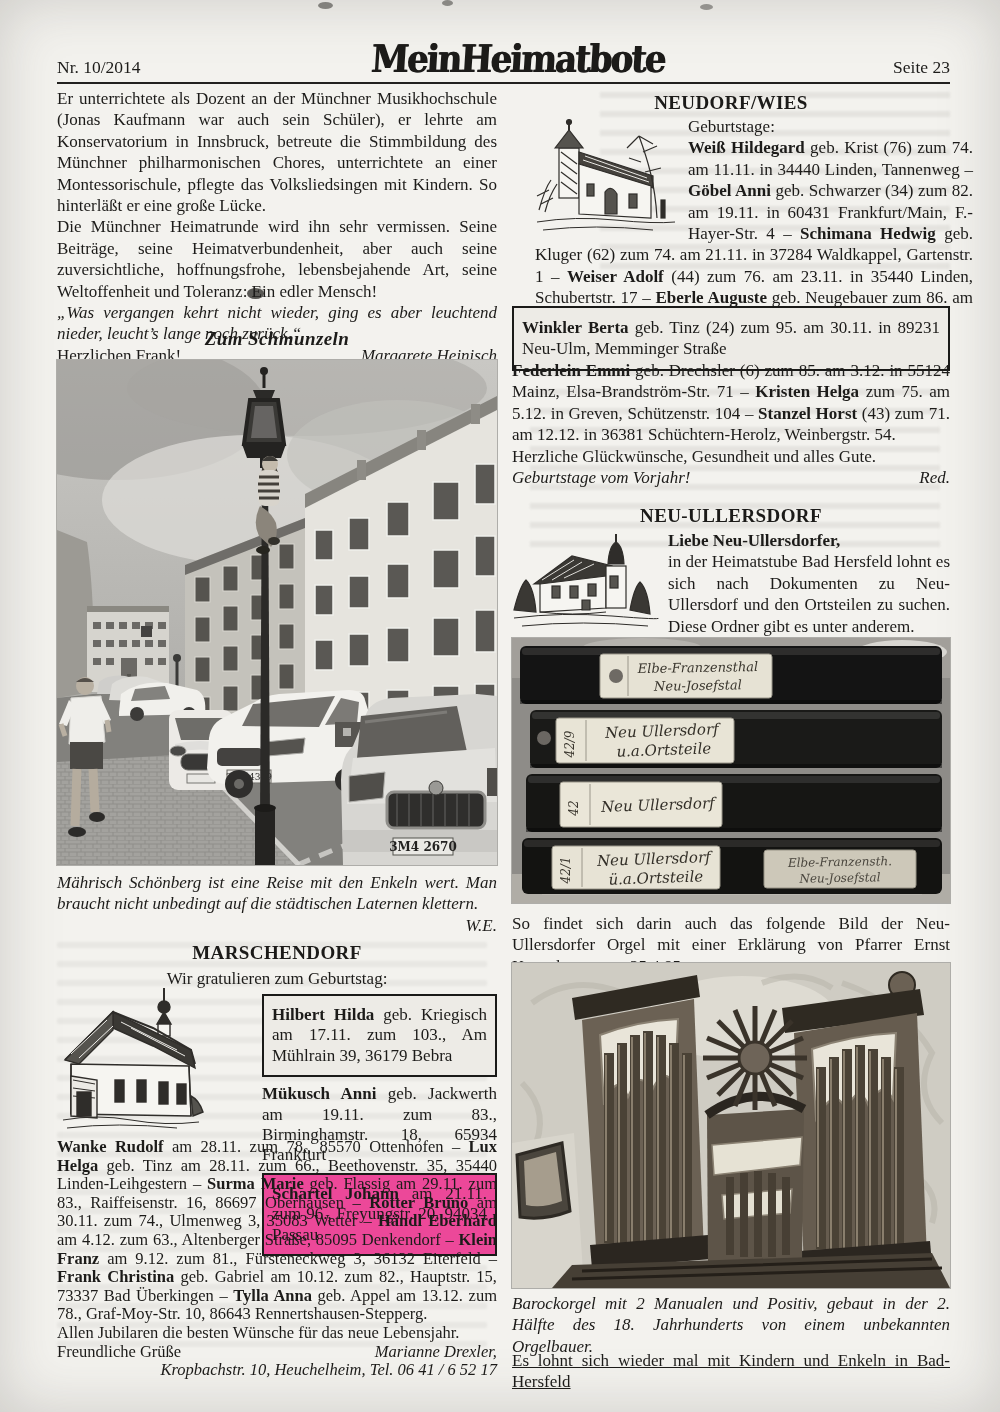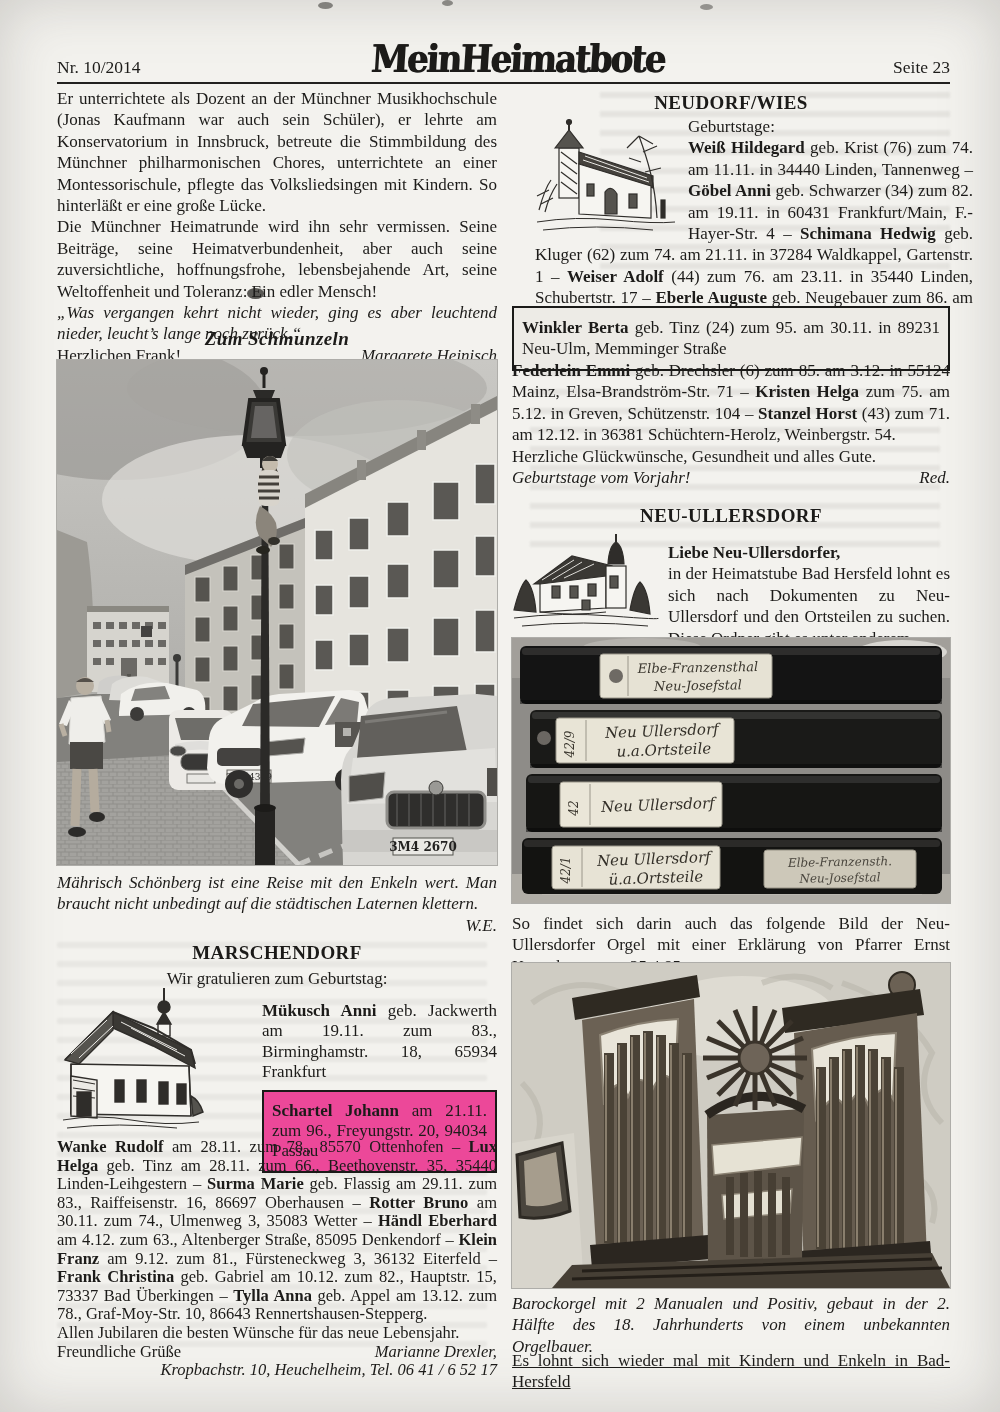--- a/index.html
+++ b/index.html
@@ -4,21 +4,21 @@
 <style>
   html,body{margin:0;padding:0;background:#e7e6e2;}
   .page{position:relative;width:1000px;height:1412px;background:#f3f2ee;overflow:hidden;
         font-family:"Liberation Serif","DejaVu Serif",serif;color:#1c1b19;
         box-shadow:inset 0 0 60px rgba(90,88,84,.25);}
   .abs{position:absolute;}
   .col{width:440px;}
   .body-text{font-size:17px;line-height:21.4px;text-align:justify;}
   .tight{font-size:16.5px;line-height:18.6px;}
   .italic{font-style:italic;}
-  .bold{font-weight:bold;margin-top:12px;}
+  .bold{font-weight:bold;}
   .center{text-align:center;}
   .right{text-align:right;}
   .flexrow{display:flex;justify-content:space-between;align-items:baseline;}
   .sec-heading{font-size:19px;font-weight:bold;text-align:center;letter-spacing:.4px;}
   .header-bar{position:absolute;left:57px;top:44px;width:893px;height:40px;
               border-bottom:2.5px solid #22211f;display:flex;justify-content:space-between;align-items:flex-end;
               padding-bottom:4px;box-sizing:border-box;}
   .header-side{font-size:17.5px;}
   .masthead{font-family:"DejaVu Serif",serif;font-weight:bold;font-size:34px;letter-spacing:-2px;
             transform:scaleY(1.12) skewX(-4deg);transform-origin:center bottom;line-height:1;
@@ -288,20 +288,21 @@
       <rect x="58" y="92" width="9" height="22" fill="#2f2d2a"></rect>
       <rect x="80" y="92" width="9" height="22" fill="#2f2d2a"></rect>
       <rect x="102" y="94" width="9" height="22" fill="#2f2d2a"></rect>
       <rect x="120" y="96" width="9" height="20" fill="#2f2d2a"></rect>
       <path d="M6,132 Q40,126 74,132 T142,134 M10,140 Q60,134 120,140" stroke-width="1"></path>
       <path d="M134,108 Q142,112 146,124 L136,128 Z" fill="#55534e"></path>
     </g>
   </svg>
 
   <div class="abs" style="left:262px;top:994px;width:235px;">
+    <div class="entry-box lite-box body-text" style="line-height:20.4px;"><span style="font-weight: bold;">Hilbert Hilda</span><span> geb. Kriegisch am 17.11. zum 103., Am Mühlrain 39, 36179 Bebra</span></div>
     <div class="body-text" style="margin-top:7px;line-height:20.4px;"><span style="font-weight: bold;">Mükusch Anni</span><span> geb. Jackwerth am 19.11. zum 83., Birminghamstr. 18, 65934 Frankfurt</span></div>
     <div class="entry-box gray-box body-text" style="margin-top:7px;line-height:20.4px;"><span style="font-weight: bold;">Schartel Johann</span><span> am 21.11. zum 96., Freyungstr. 20, 94034 Passau</span></div>
   </div>
 
   <div class="abs col tight" style="left:57px;top:1138px;text-align:justify;">
     <div><span style="font-weight: bold;">Wanke Rudolf</span><span> am 28.11. zum 78., 85570 Ottenhofen – </span><span style="font-weight: bold;">Lux Helga</span><span> geb. Tinz am 28.11. zum 66., Beethovenstr. 35, 35440 Linden-Leihgestern – </span><span style="font-weight: bold;">Surma Marie</span><span> geb. Flassig am 29.11. zum 83., Raiffeisenstr. 16, 86697 Oberhausen – </span><span style="font-weight: bold;">Rotter Bruno</span><span> am 30.11. zum 74., Ulmenweg 3, 35083 Wetter – </span><span style="font-weight: bold;">Händl Eberhard</span><span> am 4.12. zum 63., Altenberger Straße, 85095 Denkendorf – </span><span style="font-weight: bold;">Klein Franz</span><span> am 9.12. zum 81., Fürsteneckweg 3, 36132 Eiterfeld – </span><span style="font-weight: bold;">Frank Christina</span><span> geb. Gabriel am 10.12. zum 82., Hauptstr. 15, 73337 Bad Überkingen – </span><span style="font-weight: bold;">Tylla Anna</span><span> geb. Appel am 13.12. zum 78., Graf-Moy-Str. 10, 86643 Rennertshausen-Stepperg.</span></div>
     <div>Allen Jubilaren die besten Wünsche für das neue Lebensjahr.</div>
     <div class="flexrow">
       <span>Freundliche Grüße</span>
       <span class="italic">Marianne Drexler,</span>

